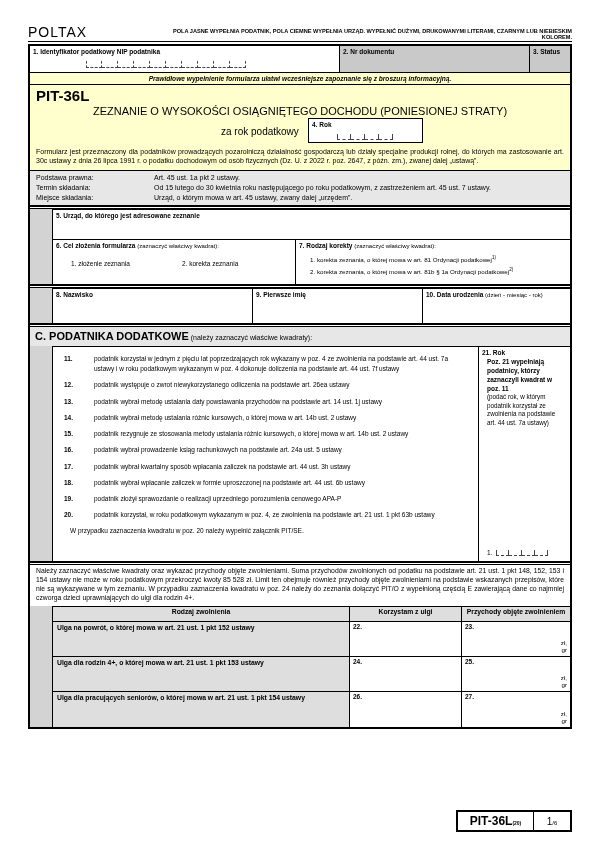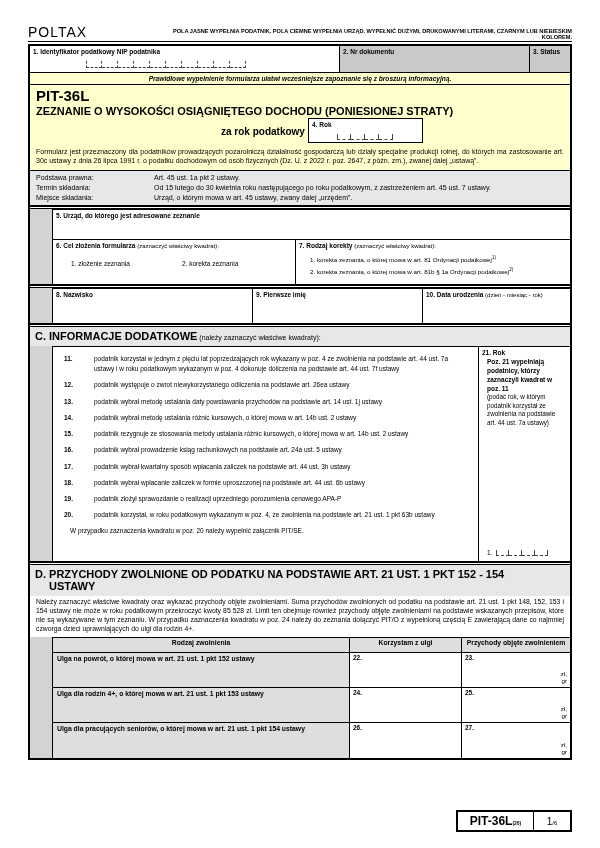--- a/index.html
+++ b/index.html
@@ -31,23 +31,23 @@
   .comb .cc:first-child { border-left: 1px dashed #444; }
   .comb.small .cc { width: 14px; height: 6px; }
   .comb.tiny .cc { width: 13px; height: 6px; }
   .nip-comb { position: absolute; left: 56px; bottom: 4px; }
 
   .banner { height: 12px; background: #ffffcd; border-bottom: 1px solid #000;
     font-size: 6.6px; font-weight: bold; font-style: italic; text-align: center; padding-top: 2px; }
 
   .titleblock { background: #ffffcd; padding: 2px 6px 4px; position: relative; }
   .formcode { font-size: 15px; font-weight: bold; }
-  .maintitle { font-weight: bold; font-size: 11px; margin-top: 1px; }
+  .maintitle { text-align: center; font-weight: normal; font-size: 11px; margin-top: 1px; }
   .subrow { position: relative; height: 28px; }
-  .subtitle { position: absolute; left: 185px; top: 9px; font-weight: bold; font-size: 10px; }
+  .subtitle { position: absolute; left: 185px; top: 9px; font-weight: normal; font-size: 10px; }
   .yearbox { position: absolute; left: 272px; top: 1px; width: 115px; height: 25px;
     background: #fff; border: 1px solid #000; }
   .yearbox .comb { margin: 3px auto 0; width: 57px; }
   .intro { font-size: 7px; text-align: justify; line-height: 1.35; margin-top: 2px; }
 
   .legal { background: #e7e7e7; border-top: 1px solid #000; padding: 2px 6px; font-size: 7px; }
   .legal .lrow { display: flex; line-height: 1.45; }
   .legal .llabel { flex: 0 0 118px; }
   .legal .lvalue { flex: 1; }
 
@@ -219,21 +219,21 @@
           </div>
           <div class="box10">
             <div class="flabel"><span>10. Data urodzenia</span><span class="light"> (dzień - miesiąc - rok)</span></div>
           </div>
         </div>
       </div>
     </div>
 
     <div class="dblrule"></div>
 
-    <div class="sechead"><span>C. INFORMACJE DODATKOWE</span><span class="light"> (należy zaznaczyć właściwe kwadraty):</span></div>
+    <div class="sechead"><span>C. PODATNIKA DODATKOWE</span><span class="light"> (należy zaznaczyć właściwe kwadraty):</span></div>
     <div class="seccontent">
       <div class="gutter"></div>
       <div class="fields">
         <div class="c-box">
           <div class="c-items">
             <div class="citem">
                 <div class="cnum">11.</div>
                 <div class="ctext">podatnik korzystał w jednym z pięciu lat poprzedzających rok wykazany w poz. 4 ze zwolnienia na podstawie art. 44 ust. 7a ustawy i w roku podatkowym wykazanym w poz. 4 dokonuje doliczenia na podstawie art. 44 ust. 7f ustawy</div>
               </div>
             <div class="citem">
@@ -287,24 +287,20 @@
                   <span class="cc"></span>
               </div>
             </div>
           </div>
         </div>
       </div>
     </div>
 
     <div class="dblrule"></div>
 
-    <div class="sechead">
-      <div>D. PRZYCHODY ZWOLNIONE OD PODATKU NA PODSTAWIE ART. 21 UST. 1 PKT 152 - 154</div>
-      <div class="l2">USTAWY</div>
-    </div>
     <div class="d-intro">Należy zaznaczyć właściwe kwadraty oraz wykazać przychody objęte zwolnieniami. Suma przychodów zwolnionych od podatku na podstawie art. 21 ust. 1 pkt 148, 152, 153 i 154 ustawy nie może w roku podatkowym przekroczyć kwoty 85 528 zł. Limit ten obejmuje również przychody objęte zwolnieniami na podstawie wskazanych przepisów, które nie są wykazywane w tym zeznaniu. W przypadku zaznaczenia kwadratu w poz. 24 należy do zeznania dołączyć PIT/O z wypełnioną częścią E zawierającą dane co najmniej czworga dzieci uprawniających do ulgi dla rodzin 4+.</div>
     <div class="seccontent">
       <div class="gutter"></div>
       <div class="fields">
         <div class="throw">
           <div class="tc1">Rodzaj zwolnienia</div>
           <div class="tc2">Korzystam z ulgi</div>
           <div class="tc3">Przychody objęte zwolnieniem</div>
         </div>
         <div class="tdrow">

